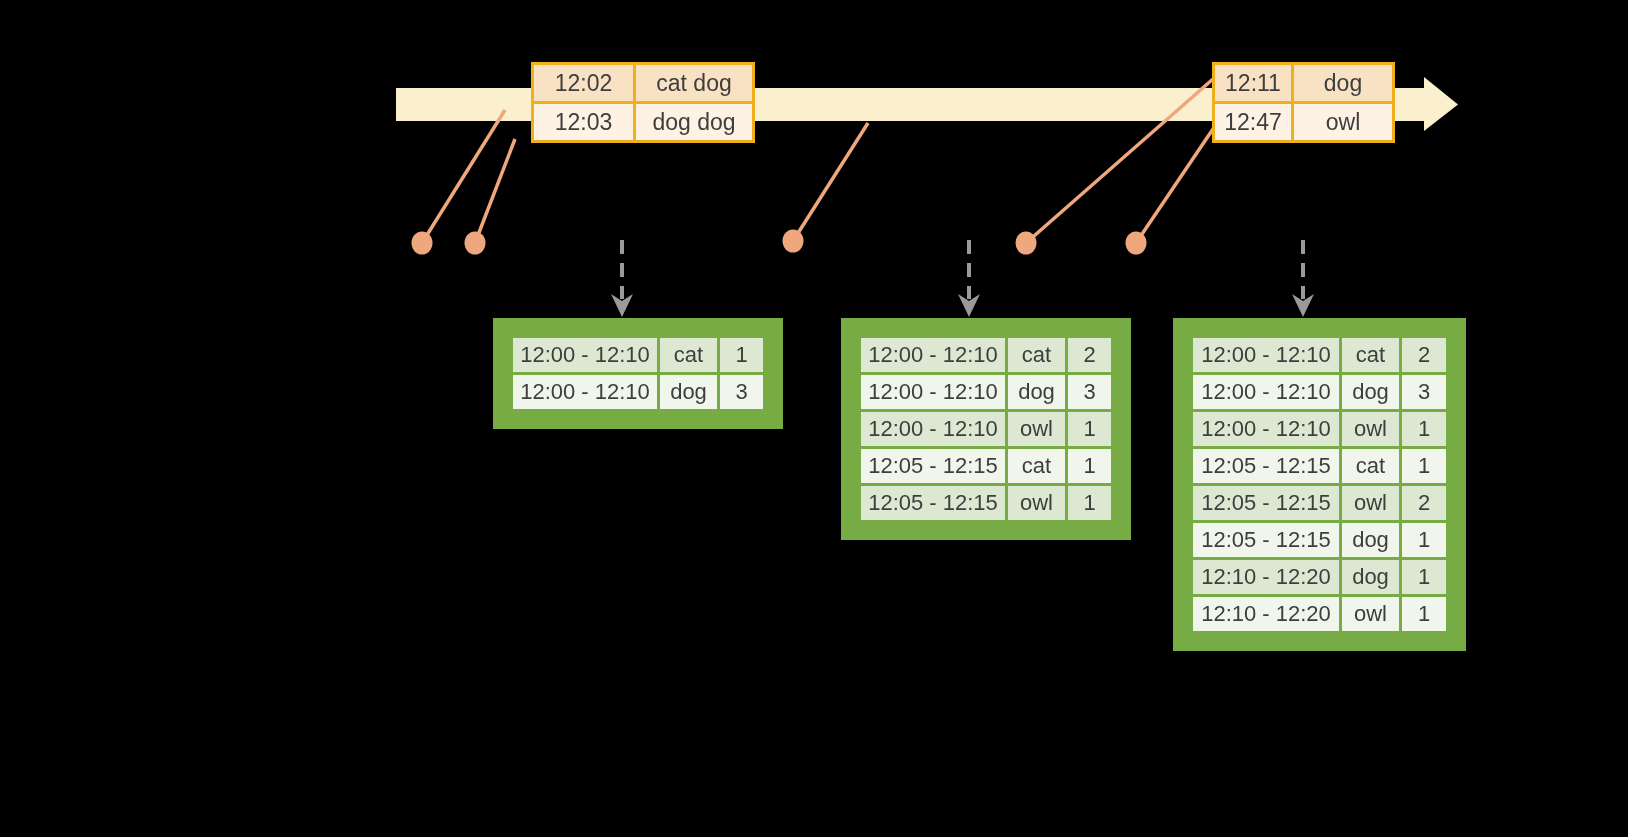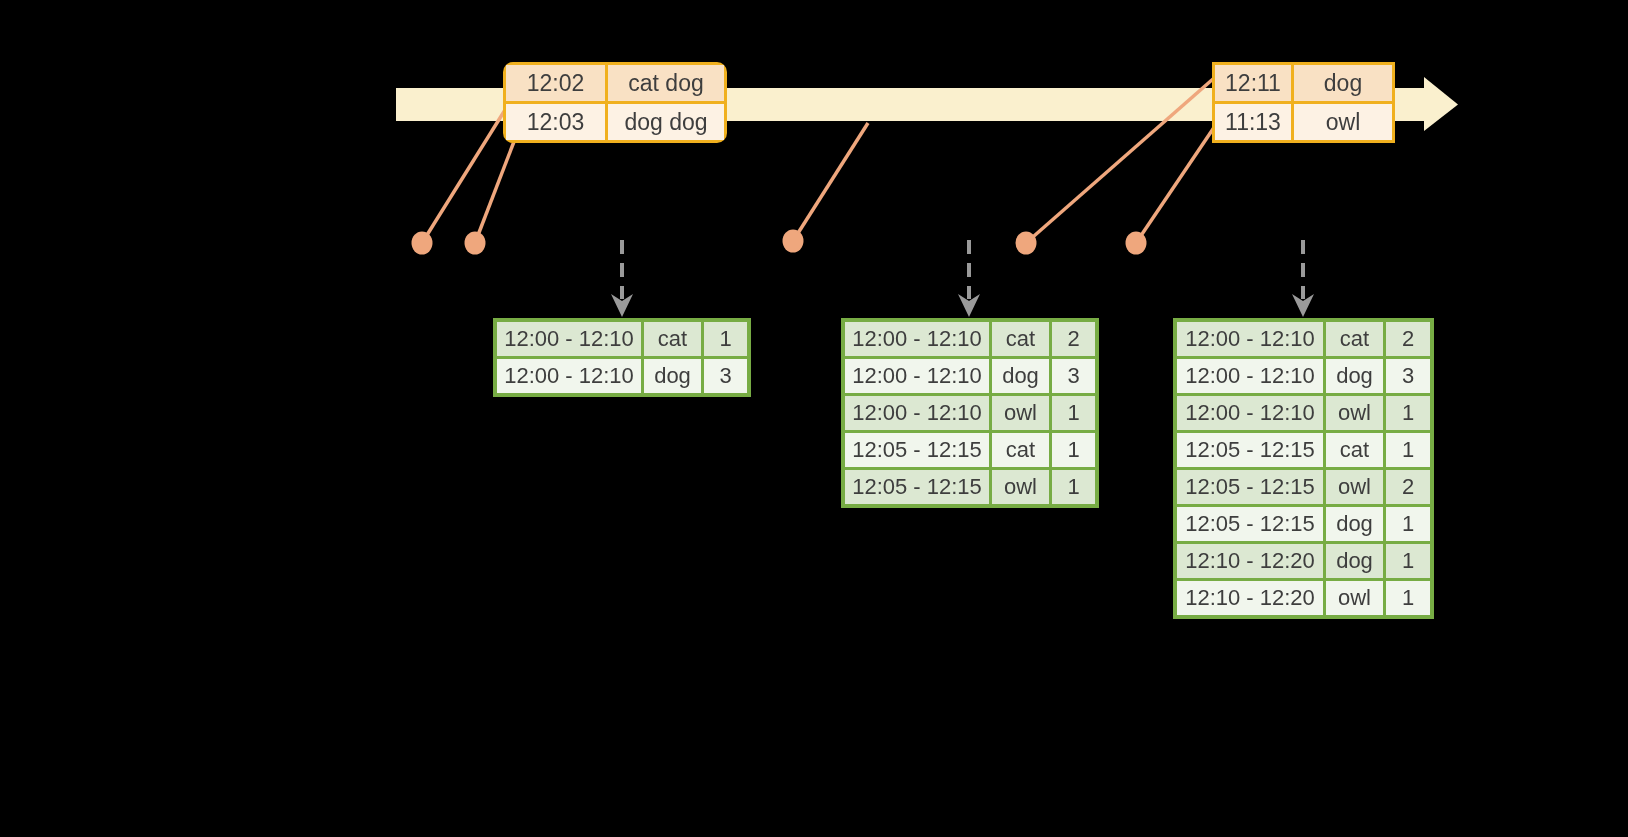--- a/index.html
+++ b/index.html
@@ -33,21 +33,21 @@
   }
   .erow.odd  .cell { background: var(--event-row-dark, #f9e1c4); }
   .erow.even .cell { background: var(--event-row-light, #fdf2e4); }
 
   
   .gtable {
     position: absolute;
     display: flex;
     flex-direction: column;
     gap: 3px;
-    padding: 4px;
+    padding: 20px;
     background: var(--result-border, #77ac44);
     box-sizing: content-box;
   }
   .grow { display: grid; grid-template-columns: var(--c1) var(--c2) var(--c3); gap: 3px; }
   .grow .cell {
     height: 34px; line-height: 34px;
     text-align: center; font-size: 22px;
     color: var(--text, #3e3e3e);
     white-space: nowrap; overflow: hidden;
   }
@@ -83,41 +83,41 @@
     <g>
       <line x1="969" y1="240" x2="969" y2="299" style="stroke:var(--trigger-arrow);stroke-width:4;stroke-dasharray:14 9"></line>
       <polygon points="958,294 969,317 980,294 969,301" style="fill:var(--trigger-arrow)"></polygon>
     </g>
     <g>
       <line x1="1303" y1="240" x2="1303" y2="299" style="stroke:var(--trigger-arrow);stroke-width:4;stroke-dasharray:14 9"></line>
       <polygon points="1292,294 1303,317 1314,294 1303,301" style="fill:var(--trigger-arrow)"></polygon>
     </g>
   </svg>
 
-  <div class="etable" style="left:503px; top:62px;border-radius:10px; --c1:99px; --c2:116px;">
+  <div class="etable" style="left:531px; top:62px; --c1:99px; --c2:116px;">
   <div class="erow odd">
     <div class="cell">12:02</div>
     <div class="cell">cat dog</div>
   </div>
 
   <div class="erow even">
     <div class="cell">12:03</div>
     <div class="cell">dog dog</div>
   </div>
 </div>
 
 
   <div class="etable" style="left:1212px; top:62px;align-items:flex-end; --c1:76px; --c2:98px;">
   <div class="erow odd">
     <div class="cell">12:11</div>
     <div class="cell">dog</div>
   </div>
 
   <div class="erow even">
-    <div class="cell">11:13</div>
+    <div class="cell">12:47</div>
     <div class="cell">owl</div>
   </div>
 </div>
 
   <div class="gtable" style="left:493px; top:318px; --c1:144px; --c2:57px; --c3:43px;">
   <div class="grow odd">
     <div class="cell">12:00 - 12:10</div>
     <div class="cell">cat</div>
     <div class="cell">1</div>
   </div>

